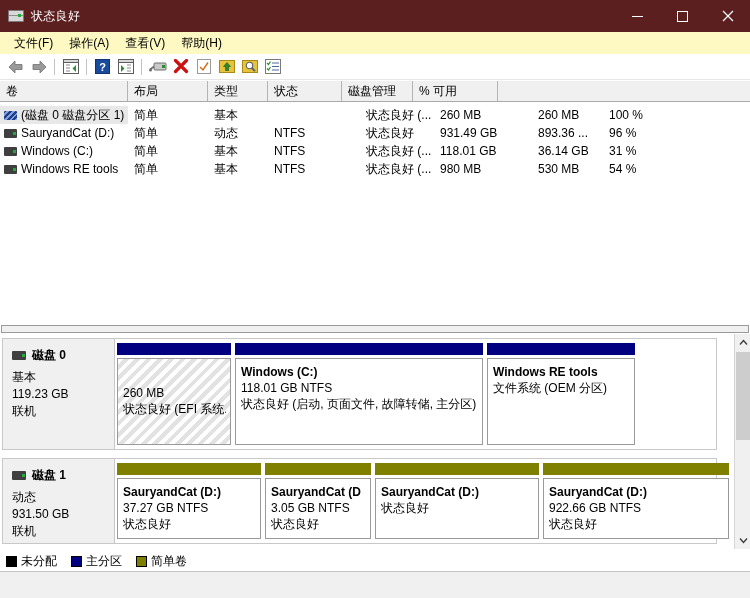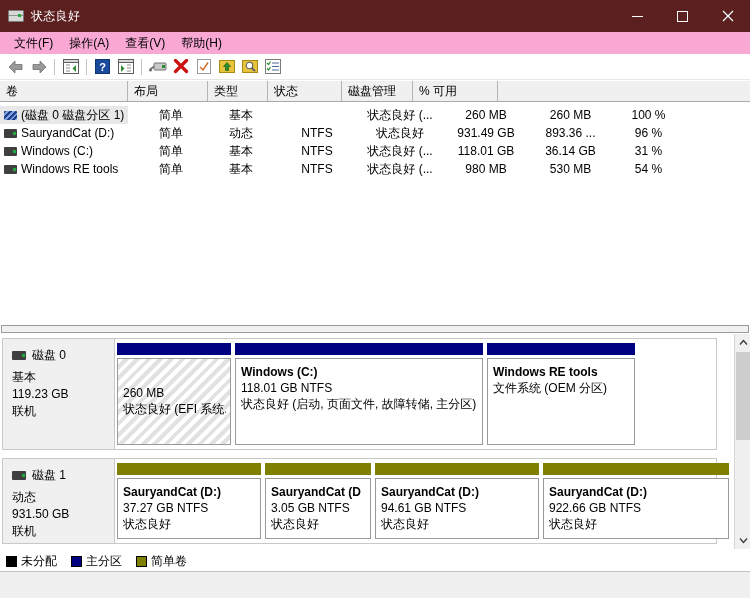--- a/index.html
+++ b/index.html
@@ -81,21 +81,21 @@
     justify-content: center;
     color: #ffffff;
   }
   .win-btn svg { display: block; }
 
   
   .menubar {
     position: absolute;
     left: 0; top: 32px;
     width: 750px; height: 22px;
-    background: #f9a8d4;
+    background: #fef9c3;
     display: flex;
     align-items: center;
     padding-left: 6px;
     box-sizing: border-box;
   }
   .menu-item {
     font-size: 12px;
     color: #000000;
     padding: 2px 8px;
     white-space: nowrap;
@@ -160,21 +160,20 @@
     background: #e8e8e8;
   }
   .lr-cell {
     box-sizing: border-box;
     padding-left: 6px;
     font-size: 12px;
     white-space: nowrap;
     overflow: hidden;
     text-overflow: clip;
     line-height: 18px;
-    text-align: center;
   }
   .lr-cell.first {
     display: flex;
     align-items: center;
     padding-left: 4px;
   }
   .vol-ico {
     width: 13px; height: 9px;
     flex: 0 0 auto;
     margin-right: 4px;
@@ -231,21 +230,21 @@
     width: 112px;
     flex: 0 0 auto;
     background: #f0f0f0;
     border-right: 1px solid #c8c8c8;
     box-sizing: border-box;
     padding: 8px 0 0 9px;
   }
   .disk-info-title {
     display: flex;
     align-items: center;
-    font-weight: normal;
+    font-weight: bold;
     font-size: 12px;
     margin-bottom: 5px;
   }
   .disk-ico {
     width: 14px; height: 9px;
     margin-right: 6px;
     background: #3f3f3f;
     border-radius: 1px;
     position: relative;
     flex: 0 0 auto;
@@ -616,21 +615,20 @@
           <div class="part-body">
             <div class="p-name">SauryandCat  (D</div>
             <div class="p-line">3.05 GB NTFS</div>
             <div class="p-line">状态良好</div>
           </div>
         </div>
         <div class="part" style="width:164px">
           <div class="part-bar" style="background:#808000"></div>
           <div class="part-body">
             <div class="p-name">SauryandCat  (D:)</div>
-            <div class="p-line">94.61 GB NTFS</div>
             <div class="p-line">状态良好</div>
           </div>
         </div>
         <div class="part" style="width:186px">
           <div class="part-bar" style="background:#808000"></div>
           <div class="part-body">
             <div class="p-name">SauryandCat  (D:)</div>
             <div class="p-line">922.66 GB NTFS</div>
             <div class="p-line">状态良好</div>
           </div>

